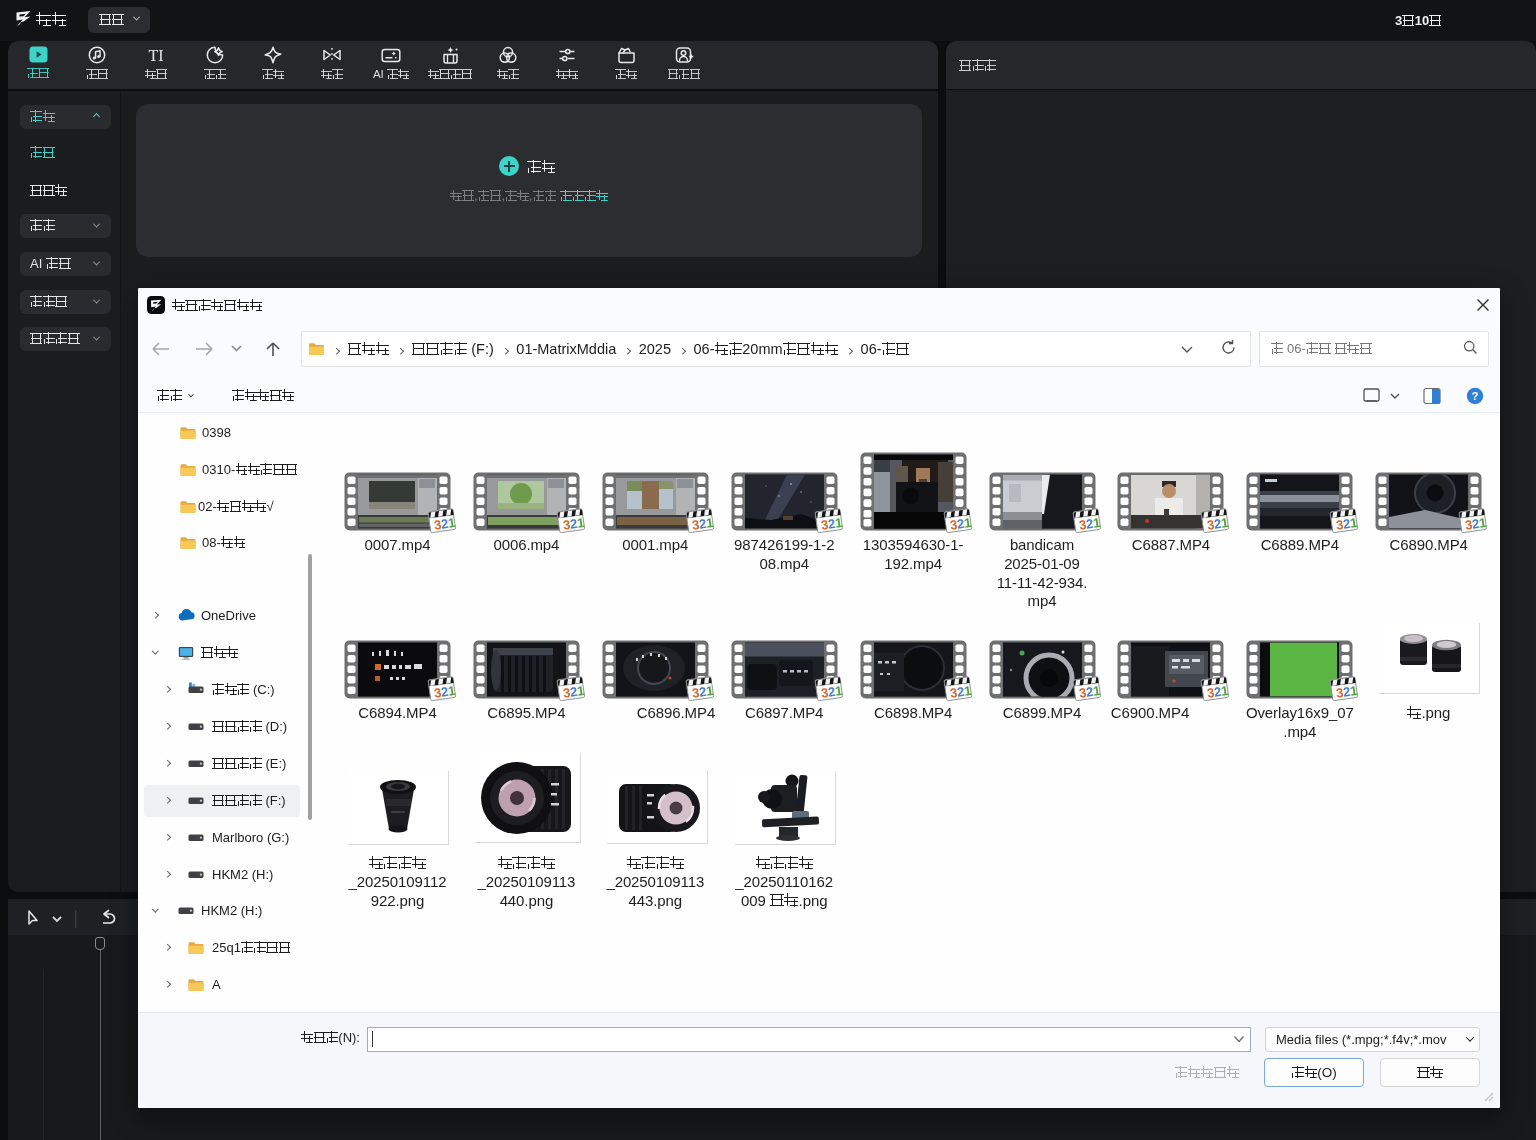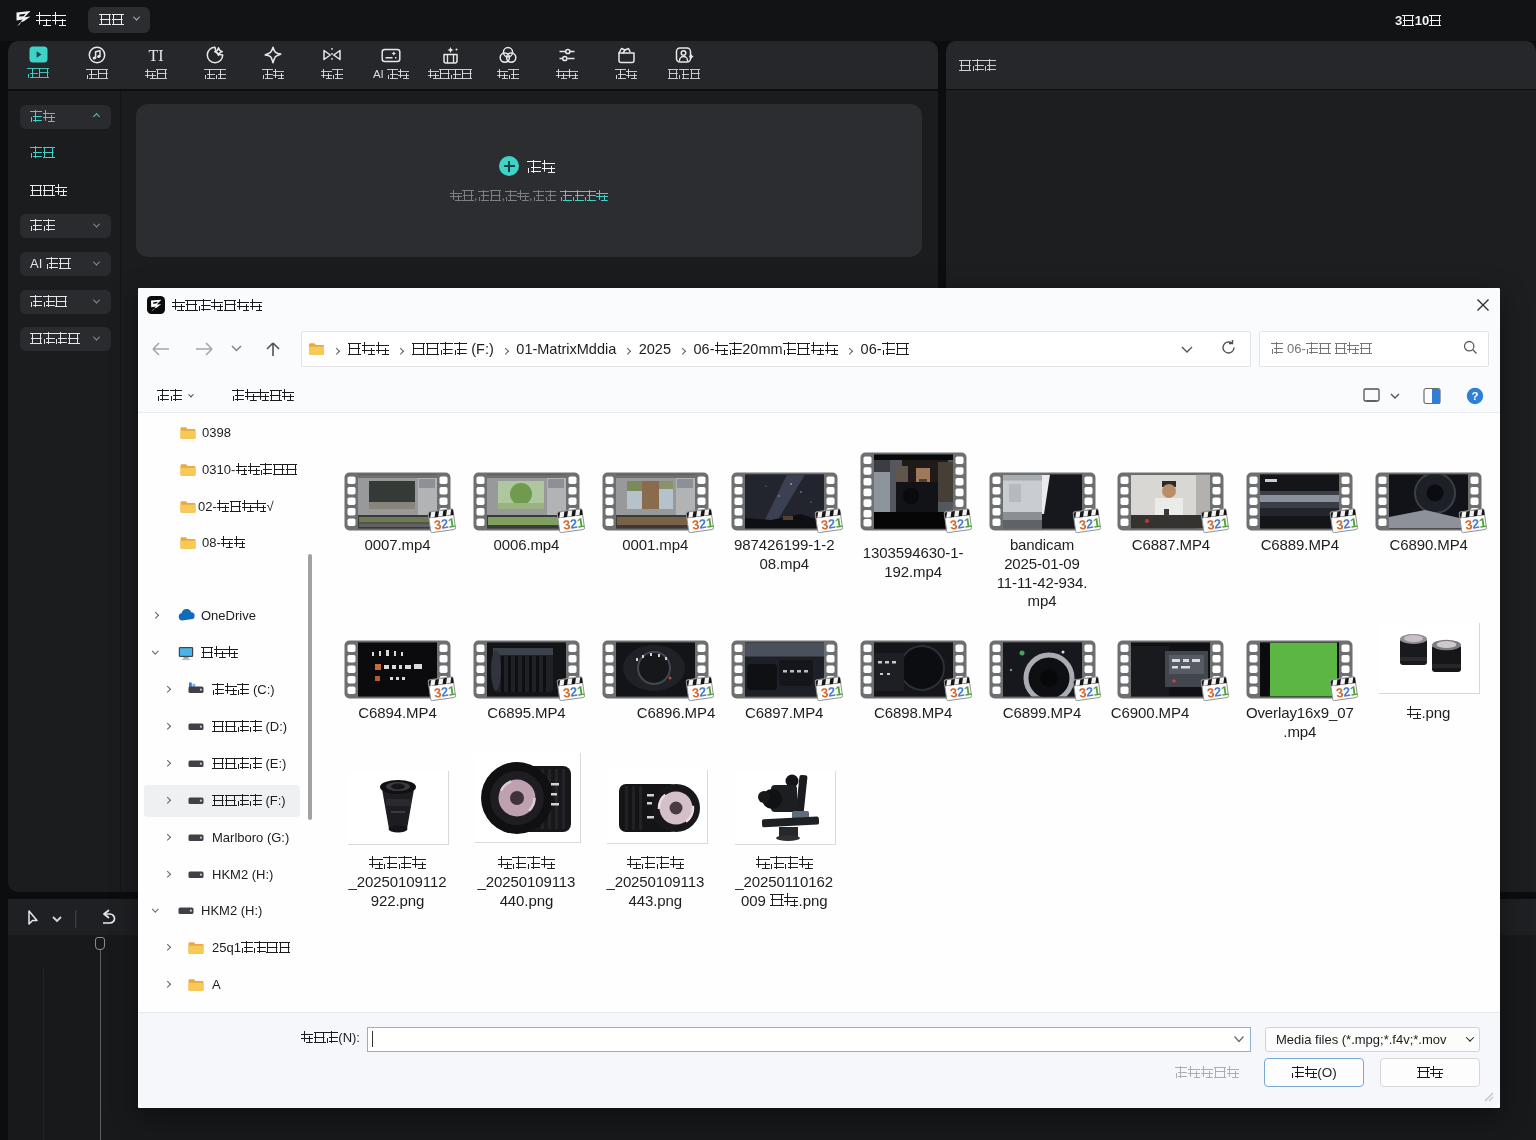--- a/index.html
+++ b/index.html
@@ -392,21 +392,21 @@
           <rect x="56" y="16" width="14" height="15" fill="#a07a58"></rect>
           <rect x="59" y="27" width="8" height="5" fill="#54402f"></rect>
           <rect x="36" y="30" width="42" height="30" fill="#121316"></rect>
           <circle cx="51" cy="44" r="8" fill="#090a0c"></circle>
           <rect x="14" y="60" width="79" height="17" fill="#060607"></rect>
         </g>
         <g transform="translate(84,60) rotate(-8)">
           <use href="#badge"></use>
         </g>
       </svg>
-      <div class="lbl" style="left:711.1px;top:256px">1303594630-1-<br>192.mp4</div>
+      <div class="lbl" style="left:711.1px;top:248px">1303594630-1-<br>192.mp4</div>
       <svg class="abs" style="left:850.5px;top:184px;overflow:visible" width="107" height="59" viewBox="0 0 107 59">
         <use href="#film5"></use>
         <g clip-path="url(#c5)">
           <rect x="14" y="2.5" width="79" height="54" fill="#17181d"></rect>
           <rect x="14" y="2.5" width="39" height="54" fill="#c9cdd1"></rect>
           <rect x="14" y="40" width="39" height="16.5" fill="#8b8e92"></rect>
           <rect x="14" y="48" width="39" height="8.5" fill="#5f6266"></rect>
           <rect x="14" y="2.5" width="39" height="6" fill="#a9adb2"></rect>
           <polygon points="53,2.5 61,2.5 55,42 53,42" fill="#e9ebee"></polygon>
           <rect x="20" y="12" width="12" height="18" fill="#b5bac0"></rect>

